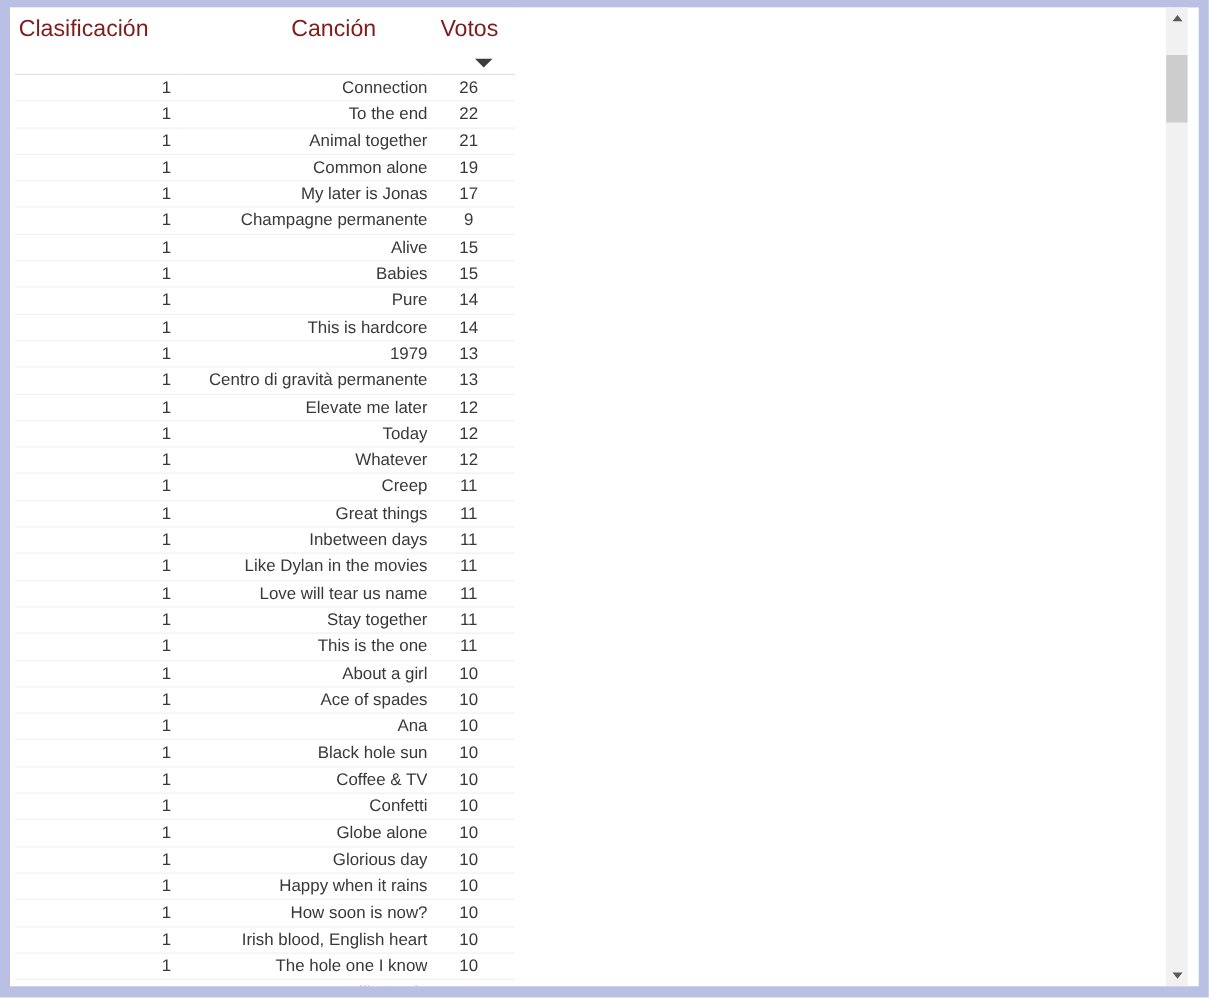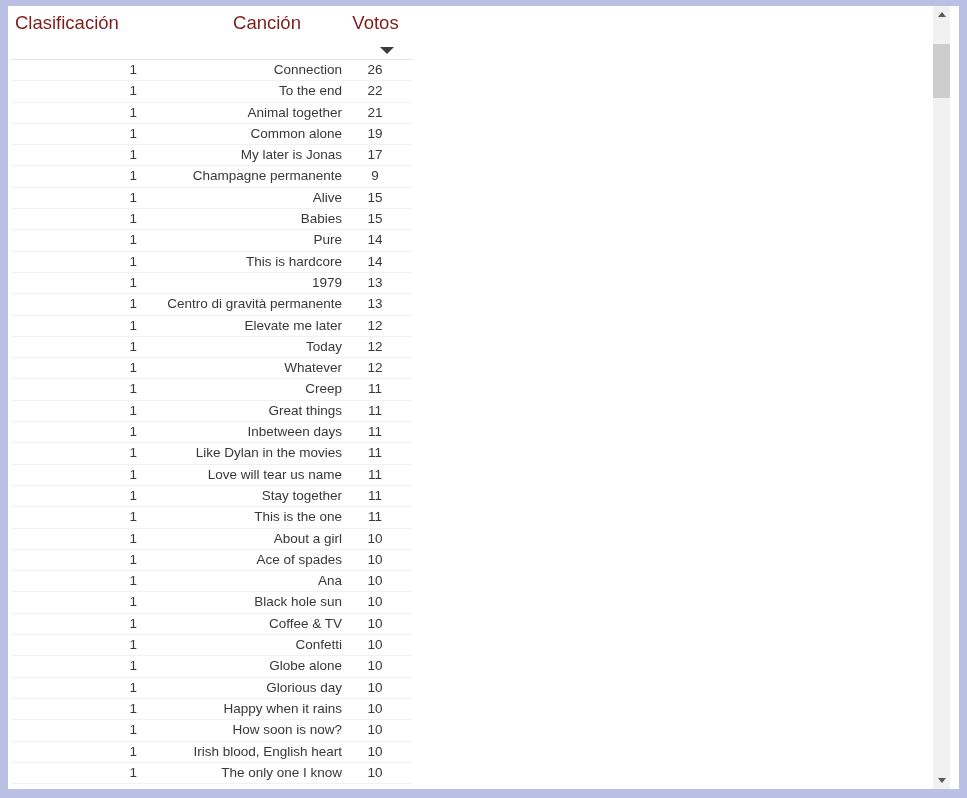--- a/index.html
+++ b/index.html
@@ -361,21 +361,21 @@
               <td class="c-song">How soon is now?</td>
               <td class="c-votes">10</td>
             </tr>
             <tr>
               <td class="c-rank">1</td>
               <td class="c-song">Irish blood, English heart</td>
               <td class="c-votes">10</td>
             </tr>
             <tr>
               <td class="c-rank">1</td>
-              <td class="c-song">The only one I know</td>
+              <td class="c-song">The hole one I know</td>
               <td class="c-votes">10</td>
             </tr>
             <tr>
               <td class="c-rank">1</td>
               <td class="c-song">Villa Rosie</td>
               <td class="c-votes">10</td>
             </tr>
           </tbody>
       </table>
     </div>

